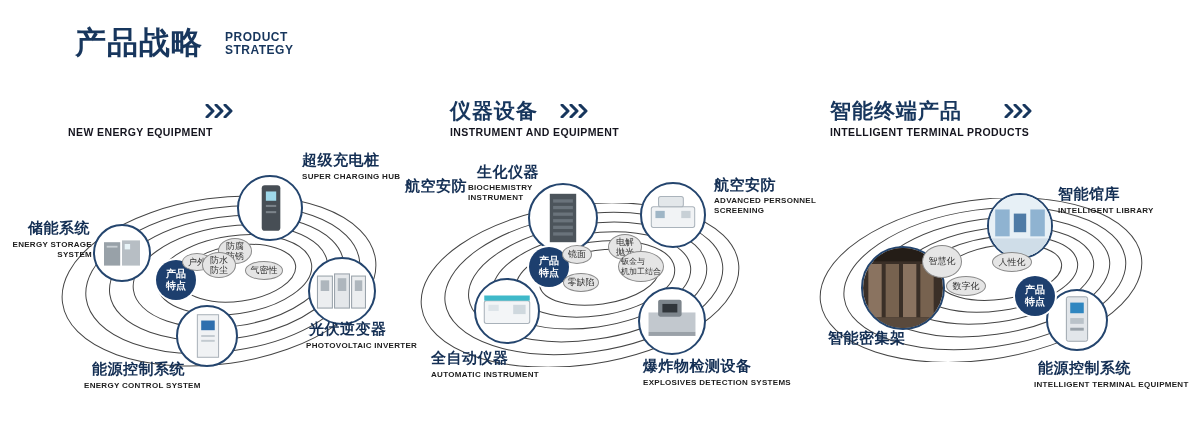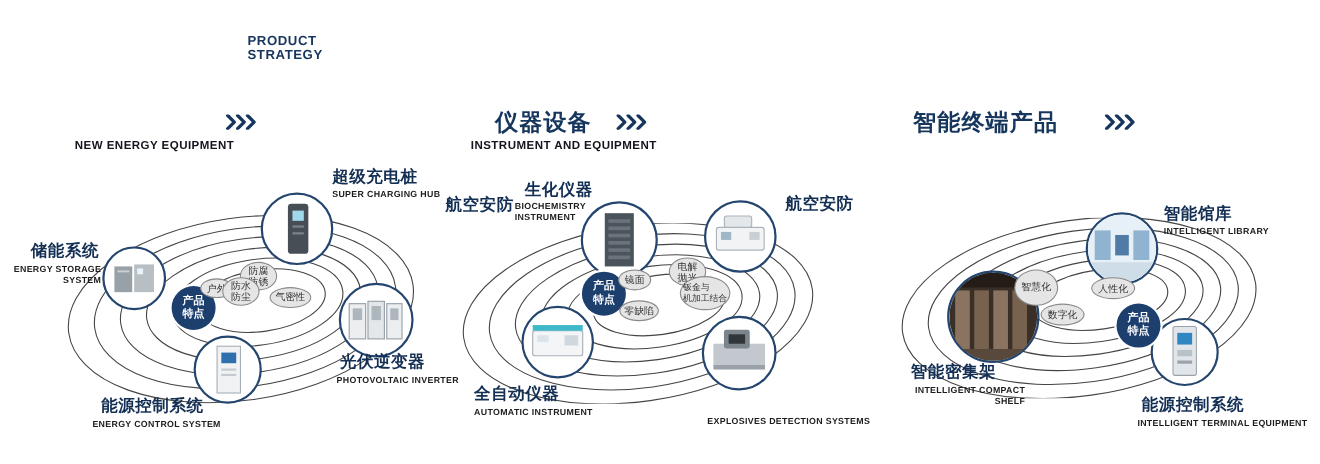--- a/index.html
+++ b/index.html
@@ -30,38 +30,40 @@
     font-size:9px;color:#333;line-height:1.15;white-space:pre-line;box-sizing:border-box;}
   
   .pname{position:absolute;font-size:15px;font-weight:bold;color:#142f54;letter-spacing:.5px;}
   .pen{position:absolute;font-size:8px;font-weight:bold;color:#1c1c1c;letter-spacing:.3px;line-height:1.3;white-space:pre-line;}
 </style>
 </head>
 <body>
 
 <div class="canvas">
 
+  <div class="hdr-title">产品战略</div>
   <div class="hdr-en">PRODUCT
 STRATEGY</div>
 
   <svg class="sec-arrow" style="left:205px;top:104px" width="32" height="14" viewBox="0 0 32 14">
     <path d="M2 1 L8 7 L2 13 M11 1 L17 7 L11 13 M20 1 L26 7 L20 13" fill="none" stroke="#17365d" stroke-width="3" stroke-linecap="round" stroke-linejoin="round"></path>
   </svg>
   <div class="sec-en" style="left:68px;top:126px">NEW ENERGY EQUIPMENT</div>
 
   <div class="sec-title" style="left:450px;top:97px">仪器设备</div>
   <svg class="sec-arrow" style="left:560px;top:104px" width="32" height="14" viewBox="0 0 32 14">
     <path d="M2 1 L8 7 L2 13 M11 1 L17 7 L11 13 M20 1 L26 7 L20 13" fill="none" stroke="#17365d" stroke-width="3" stroke-linecap="round" stroke-linejoin="round"></path>
   </svg>
-  <div class="sec-en" style="left:428px;top:126px">INSTRUMENT AND EQUIPMENT</div>
+  <div class="sec-en" style="left:450px;top:126px">INSTRUMENT AND EQUIPMENT</div>
 
   <div class="sec-title" style="left:830px;top:97px">智能终端产品</div>
   <svg class="sec-arrow" style="left:1004px;top:104px" width="32" height="14" viewBox="0 0 32 14">
     <path d="M2 1 L8 7 L2 13 M11 1 L17 7 L11 13 M20 1 L26 7 L20 13" fill="none" stroke="#17365d" stroke-width="3" stroke-linecap="round" stroke-linejoin="round"></path>
   </svg>
+  <div class="sec-en" style="left:830px;top:126px">INTELLIGENT TERMINAL PRODUCTS</div>
 
   <svg class="orbits" style="left:58px;top:195px" width="322" height="172" viewBox="0 0 322 172">
     <g fill="none" stroke="#454545" stroke-width="1" transform="rotate(-8 161 86)">
       <ellipse cx="161" cy="86" rx="158" ry="83"></ellipse>
       <ellipse cx="165" cy="85" rx="138" ry="72"></ellipse>
       <ellipse cx="169" cy="84" rx="118" ry="61"></ellipse>
       <ellipse cx="173" cy="83" rx="98" ry="50"></ellipse>
       <ellipse cx="177" cy="82" rx="78" ry="39"></ellipse>
       <ellipse cx="181" cy="81" rx="58" ry="28"></ellipse>
     </g>
@@ -184,22 +186,25 @@
 抛光</div>
   <div class="bubble" style="left:563px;top:273px;width:36px;height:19px">零缺陷</div>
   <div class="bubble" style="left:618px;top:251px;width:46px;height:31px;font-size:8px">钣金与
 机加工结合</div>
 
   <div class="pname" style="left:405px;top:177px">航空安防</div>
   <div class="pname" style="left:477px;top:163px">生化仪器</div>
   <div class="pen" style="left:468px;top:183px;width:84px;">BIOCHEMISTRY
 INSTRUMENT</div>
   <div class="pname" style="left:714px;top:176px">航空安防</div>
+  <div class="pen" style="left:714px;top:196px">ADVANCED PERSONNEL
+SCREENING</div>
   <div class="pname" style="left:431px;top:349px">全自动仪器</div>
   <div class="pen" style="left:431px;top:370px">AUTOMATIC INSTRUMENT</div>
+  <div class="pname" style="left:643px;top:357px">爆炸物检测设备</div>
   <div class="pen" style="left:643px;top:378px">EXPLOSIVES DETECTION SYSTEMS</div>
 
   <div class="pcircle" style="left:987px;top:193px;width:66px;height:66px">
     <svg viewBox="0 0 60 60">
         <rect x="0" y="0" width="60" height="60" fill="#e7f0f6"></rect>
         <rect x="6" y="14" width="14" height="26" fill="#8fb3d1"></rect>
         <rect x="40" y="14" width="14" height="26" fill="#8fb3d1"></rect>
         <rect x="24" y="18" width="12" height="18" fill="#4f7ba6"></rect>
         <rect x="0" y="42" width="60" height="18" fill="#cfdde8"></rect>
       </svg>
@@ -226,18 +231,16 @@
 
   <div class="badge" style="left:1015px;top:276px">产品
 特点</div>
   <div class="bubble" style="left:922px;top:245px;width:40px;height:33px">智慧化</div>
   <div class="bubble" style="left:992px;top:252px;width:40px;height:20px">人性化</div>
   <div class="bubble" style="left:946px;top:276px;width:40px;height:20px">数字化</div>
 
   <div class="pname" style="left:1058px;top:185px">智能馆库</div>
   <div class="pen" style="left:1058px;top:206px">INTELLIGENT LIBRARY</div>
   <div class="pname" style="left:828px;top:329px">智能密集架</div>
-  <div class="pen" style="left:828px;top:350px;width:104px;text-align:right">INTELLIGENT COMPACT
-SHELF</div>
   <div class="pname" style="left:1038px;top:359px">能源控制系统</div>
   <div class="pen" style="left:1034px;top:380px">INTELLIGENT TERMINAL EQUIPMENT</div>
 
 </div>
 
 </body></html>

